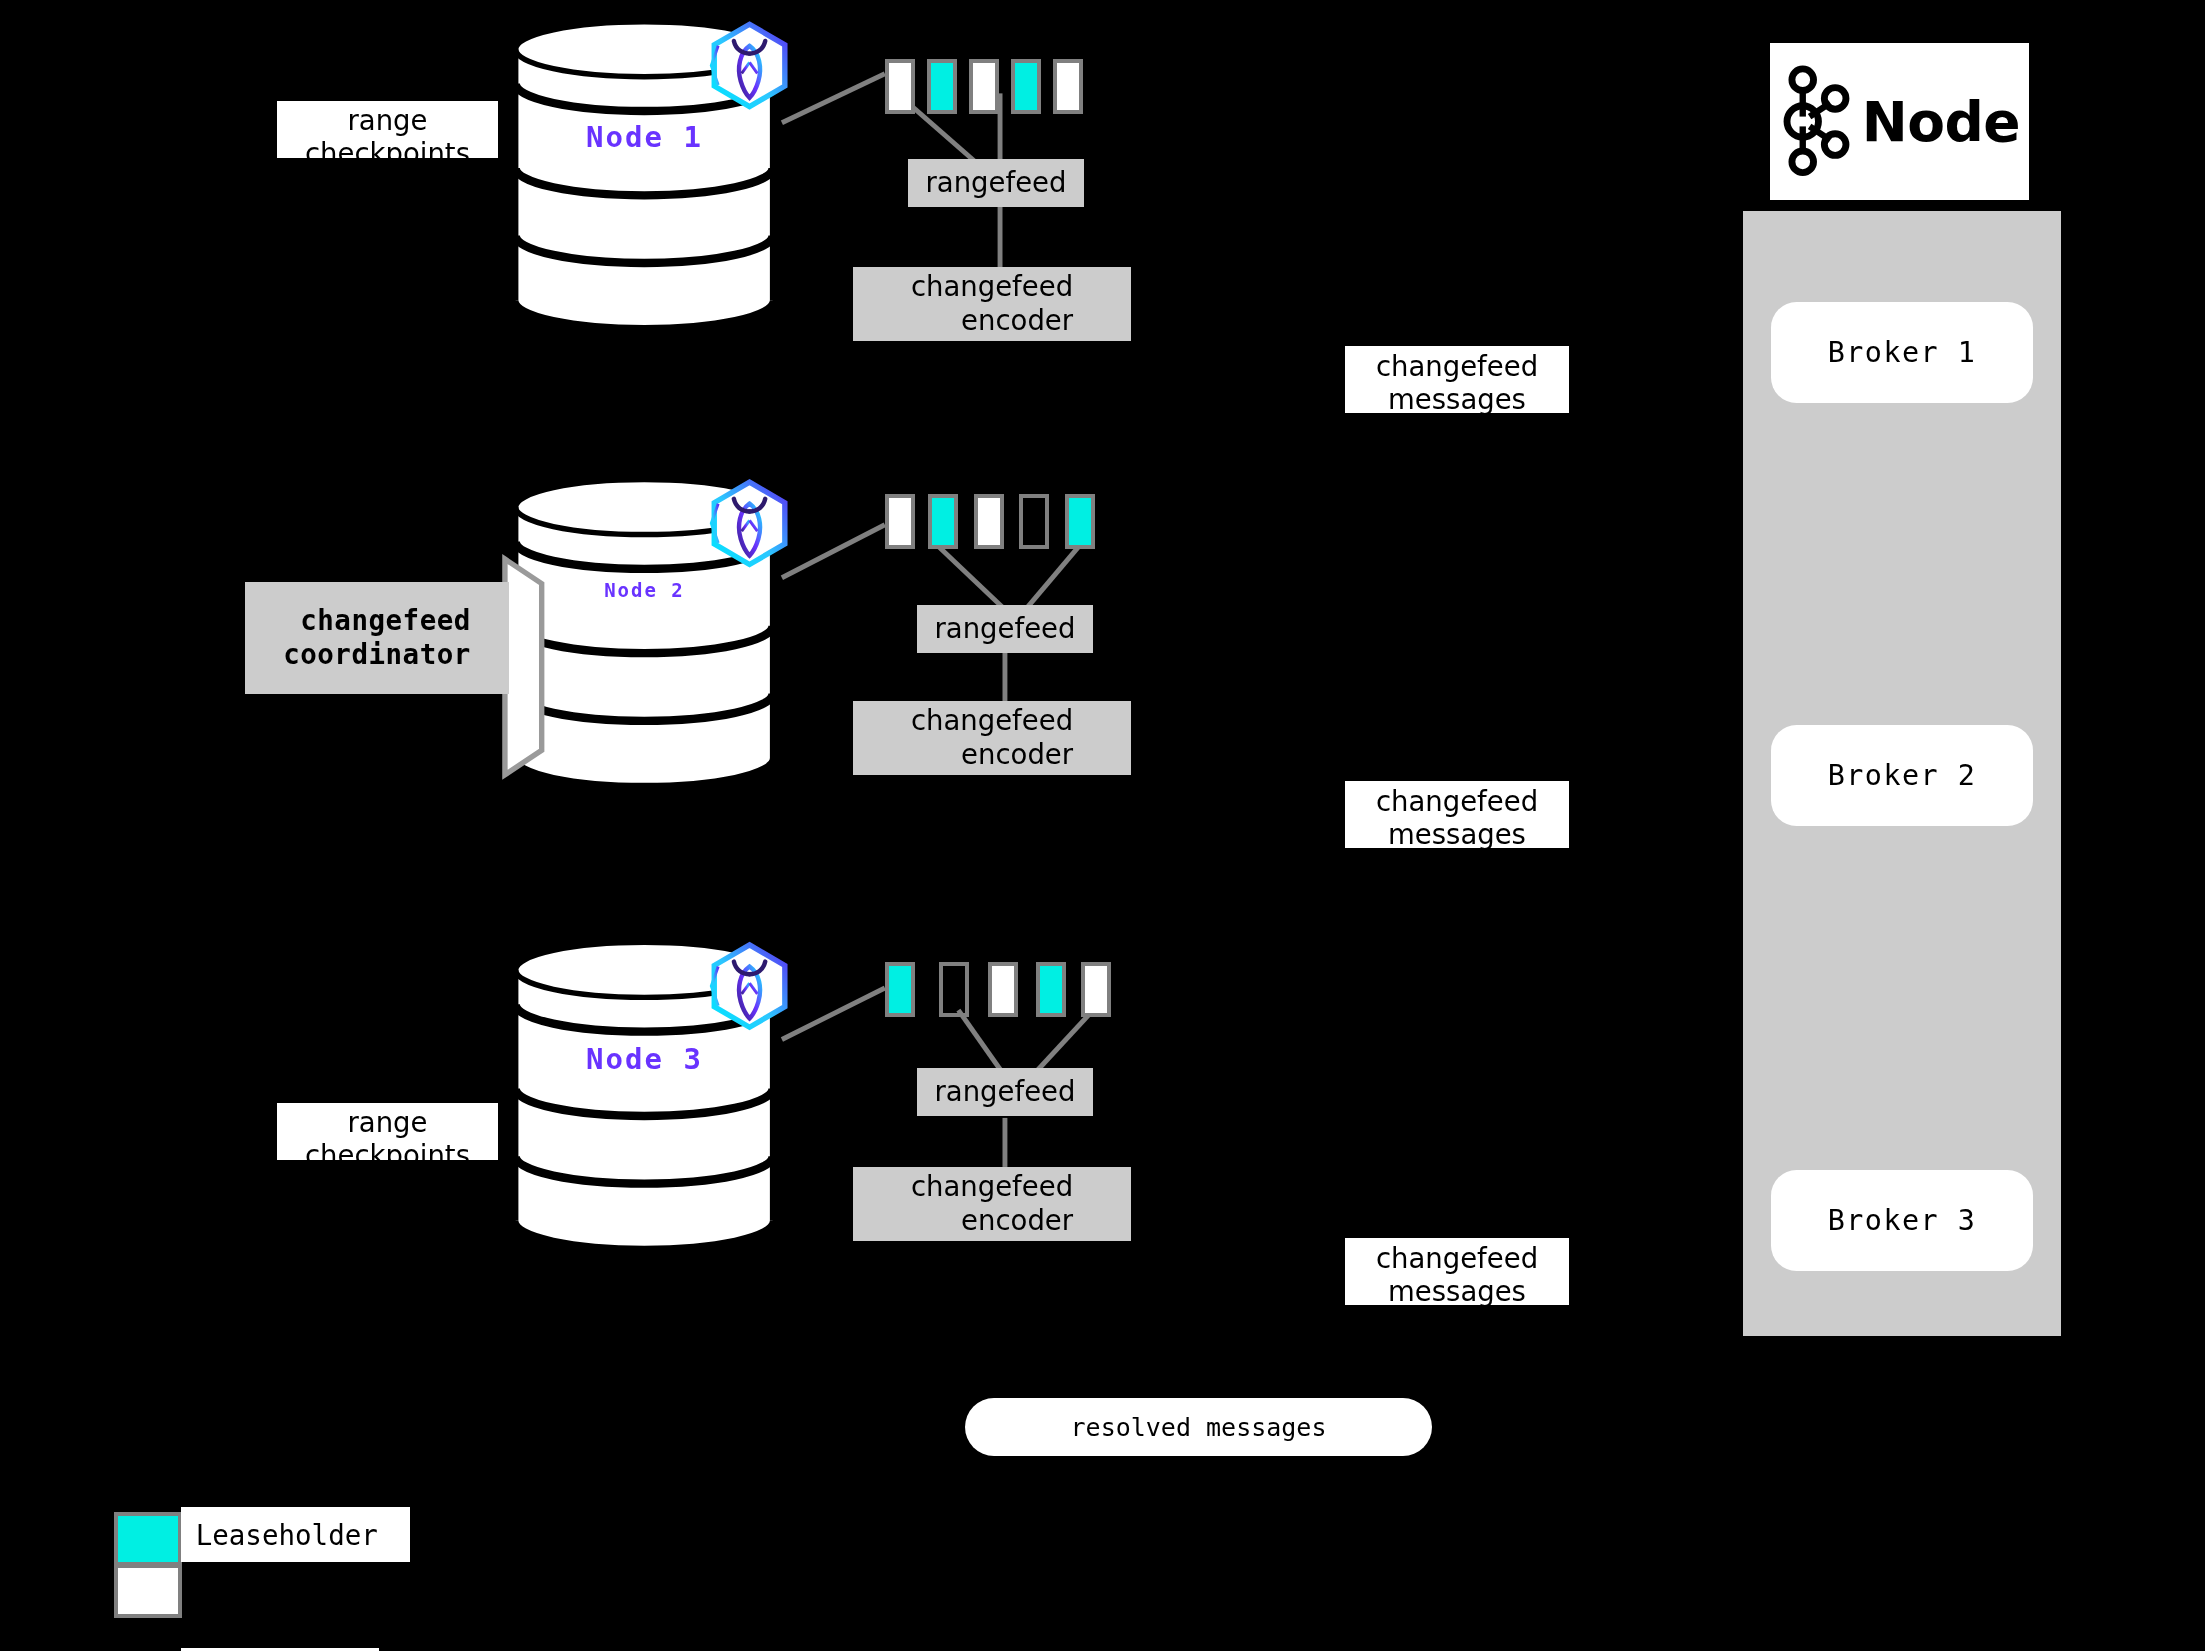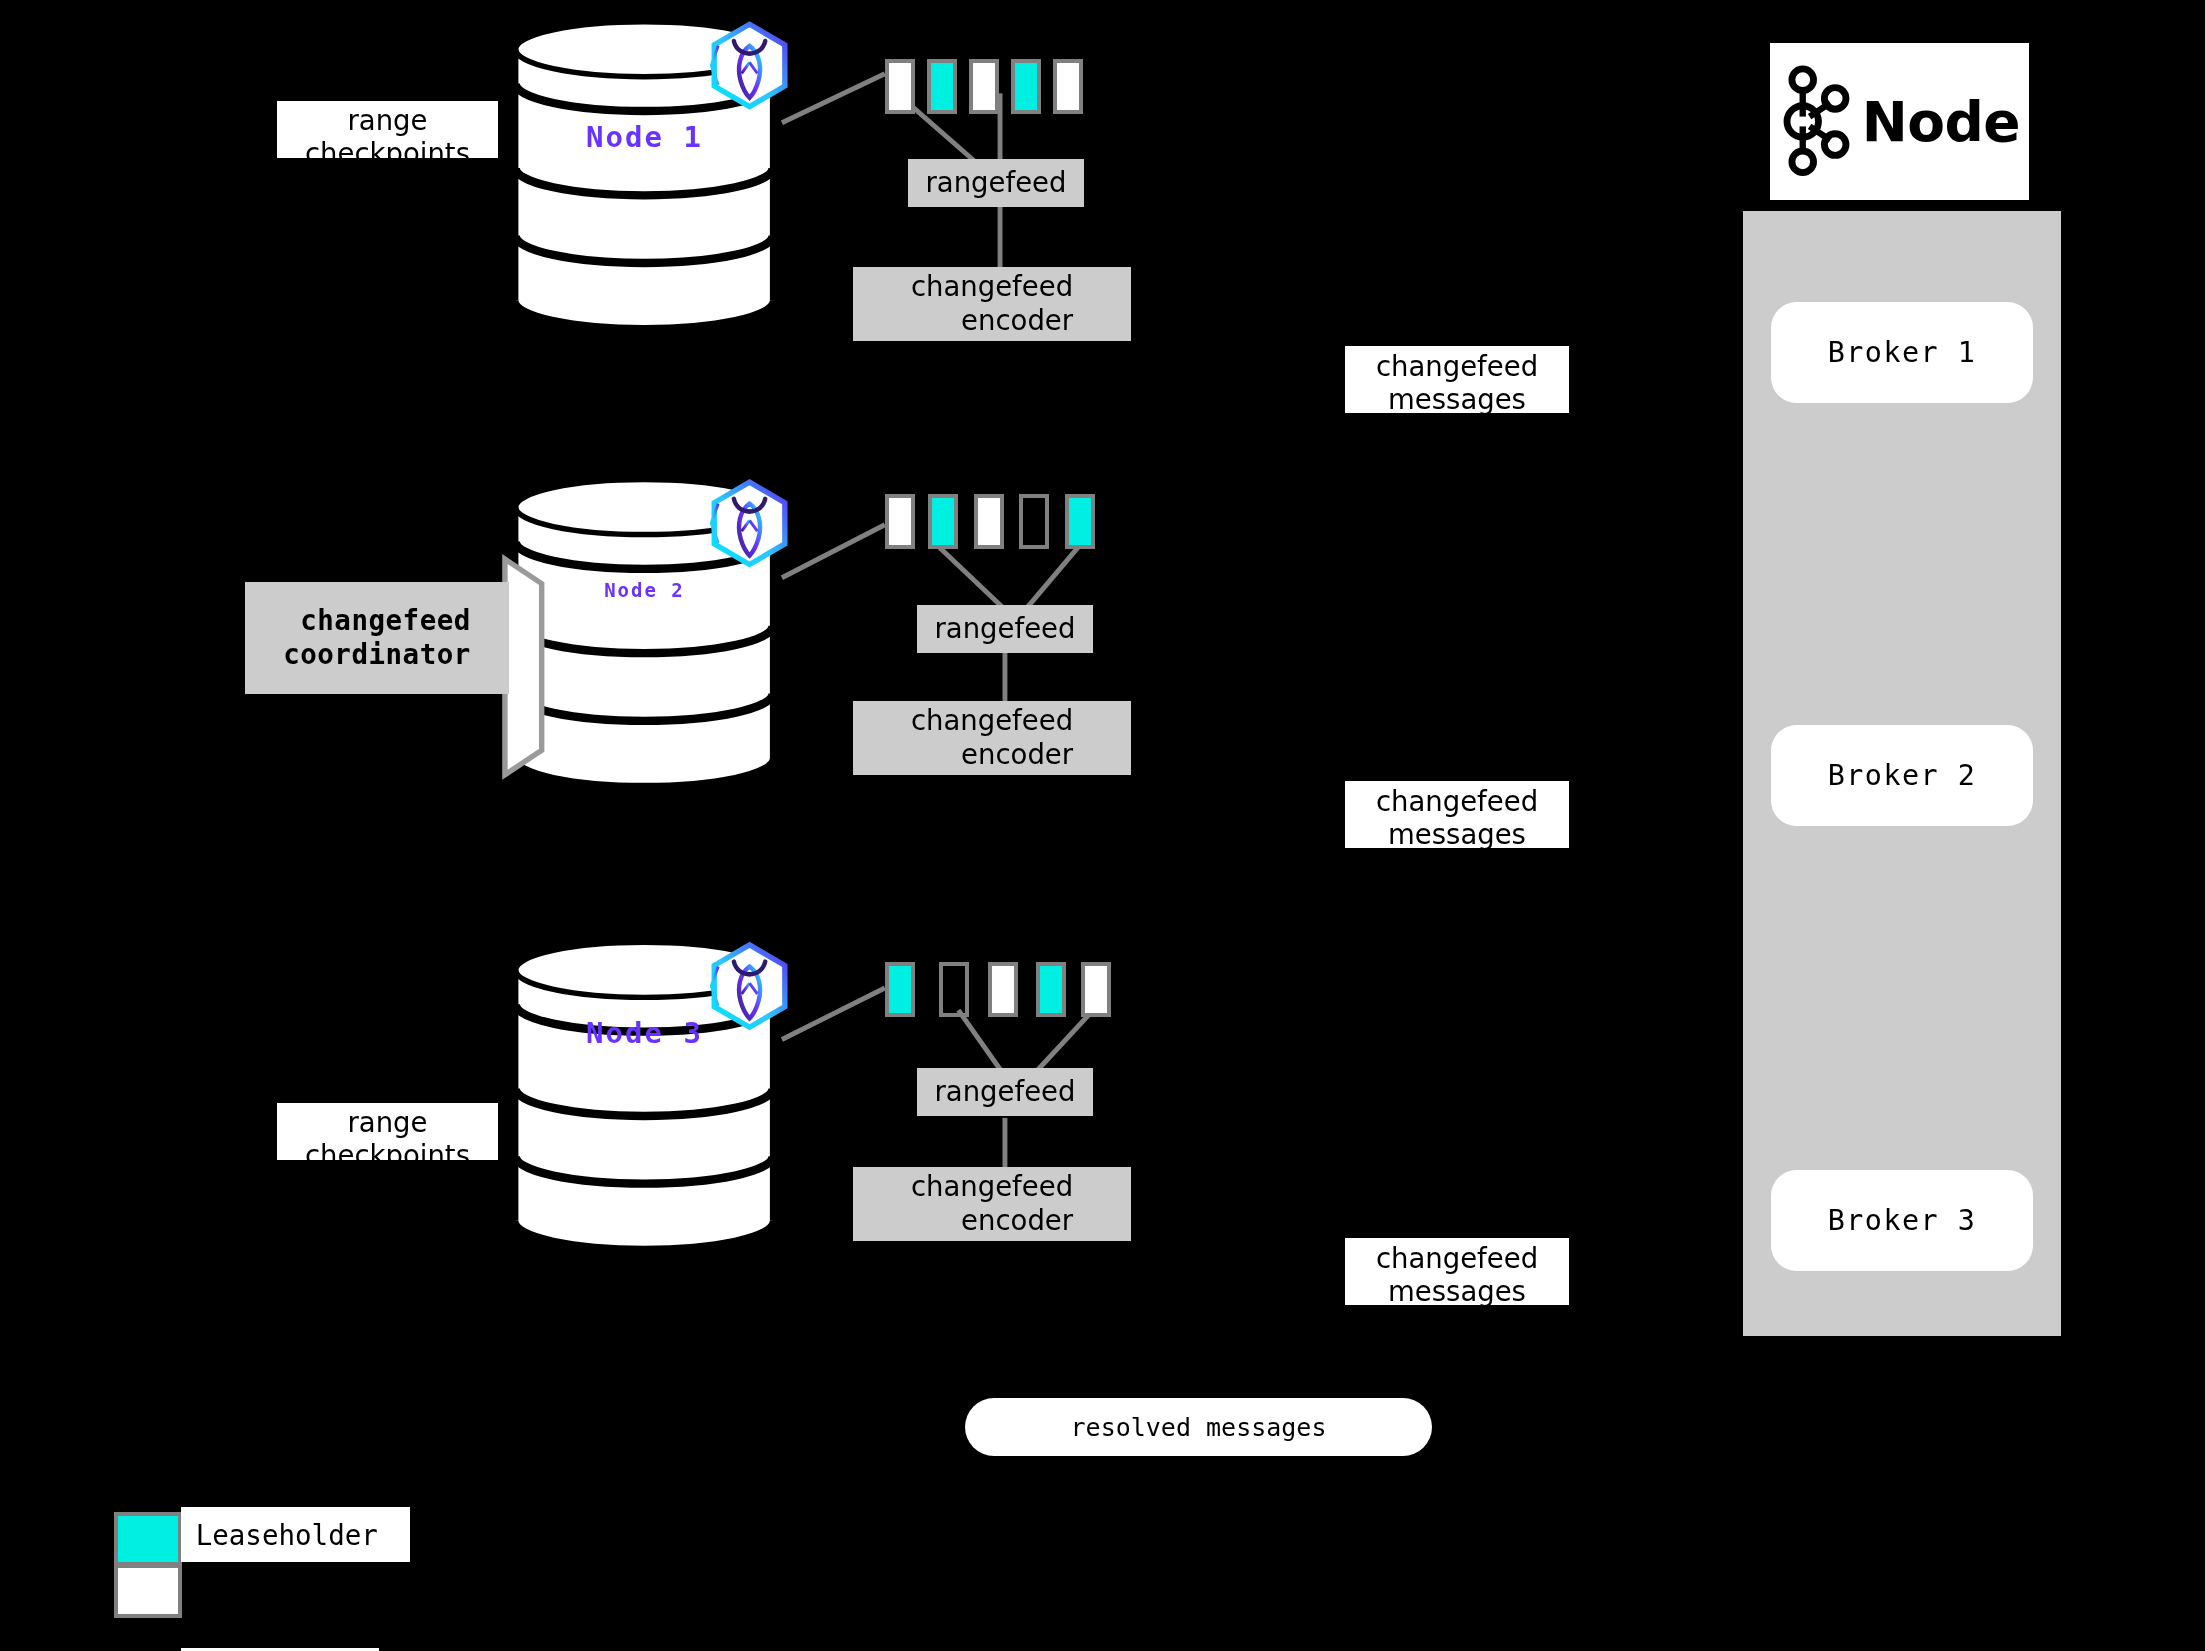--- a/index.html
+++ b/index.html
@@ -262,21 +262,21 @@
   <div class="range-box leaseholder" style="left:1065px; top:494px; width:30px; height:55px;"></div>
 
   <div class="graybox" style="left:917px; top:605px; width:176px; height:48px; font-size:27.5px;">rangefeed</div>
 
   <div class="graybox" style="left:853px; top:701px; width:278px; height:74px; font-size:27.5px;">changefeed
 encoder</div>
 
   <div class="graybox bold" style="left:245px; top:582px; width:264px; height:112px; font-size:27.5px; letter-spacing:0.5px;">changefeed
 coordinator</div>
 
-  <div class="node-label" style="left:516px; top:1016px; width:257px; font-size:29px;">Node 3</div>
+  <div class="node-label" style="left:516px; top:1042px; width:257px; font-size:29px;">Node 3</div>
 
   <div class="range-box leaseholder" style="left:885px; top:962px; width:30px; height:55px;"></div>
   <div class="range-box empty" style="left:939px; top:962px; width:30px; height:55px;"></div>
   <div class="range-box replica" style="left:988px; top:962px; width:30px; height:55px;"></div>
   <div class="range-box leaseholder" style="left:1036px; top:962px; width:30px; height:55px;"></div>
   <div class="range-box replica" style="left:1081px; top:962px; width:30px; height:55px;"></div>
 
   <div class="graybox" style="left:917px; top:1068px; width:176px; height:48px; font-size:27.5px;">rangefeed</div>
 
   <div class="graybox" style="left:853px; top:1167px; width:278px; height:74px; font-size:27.5px;">changefeed

